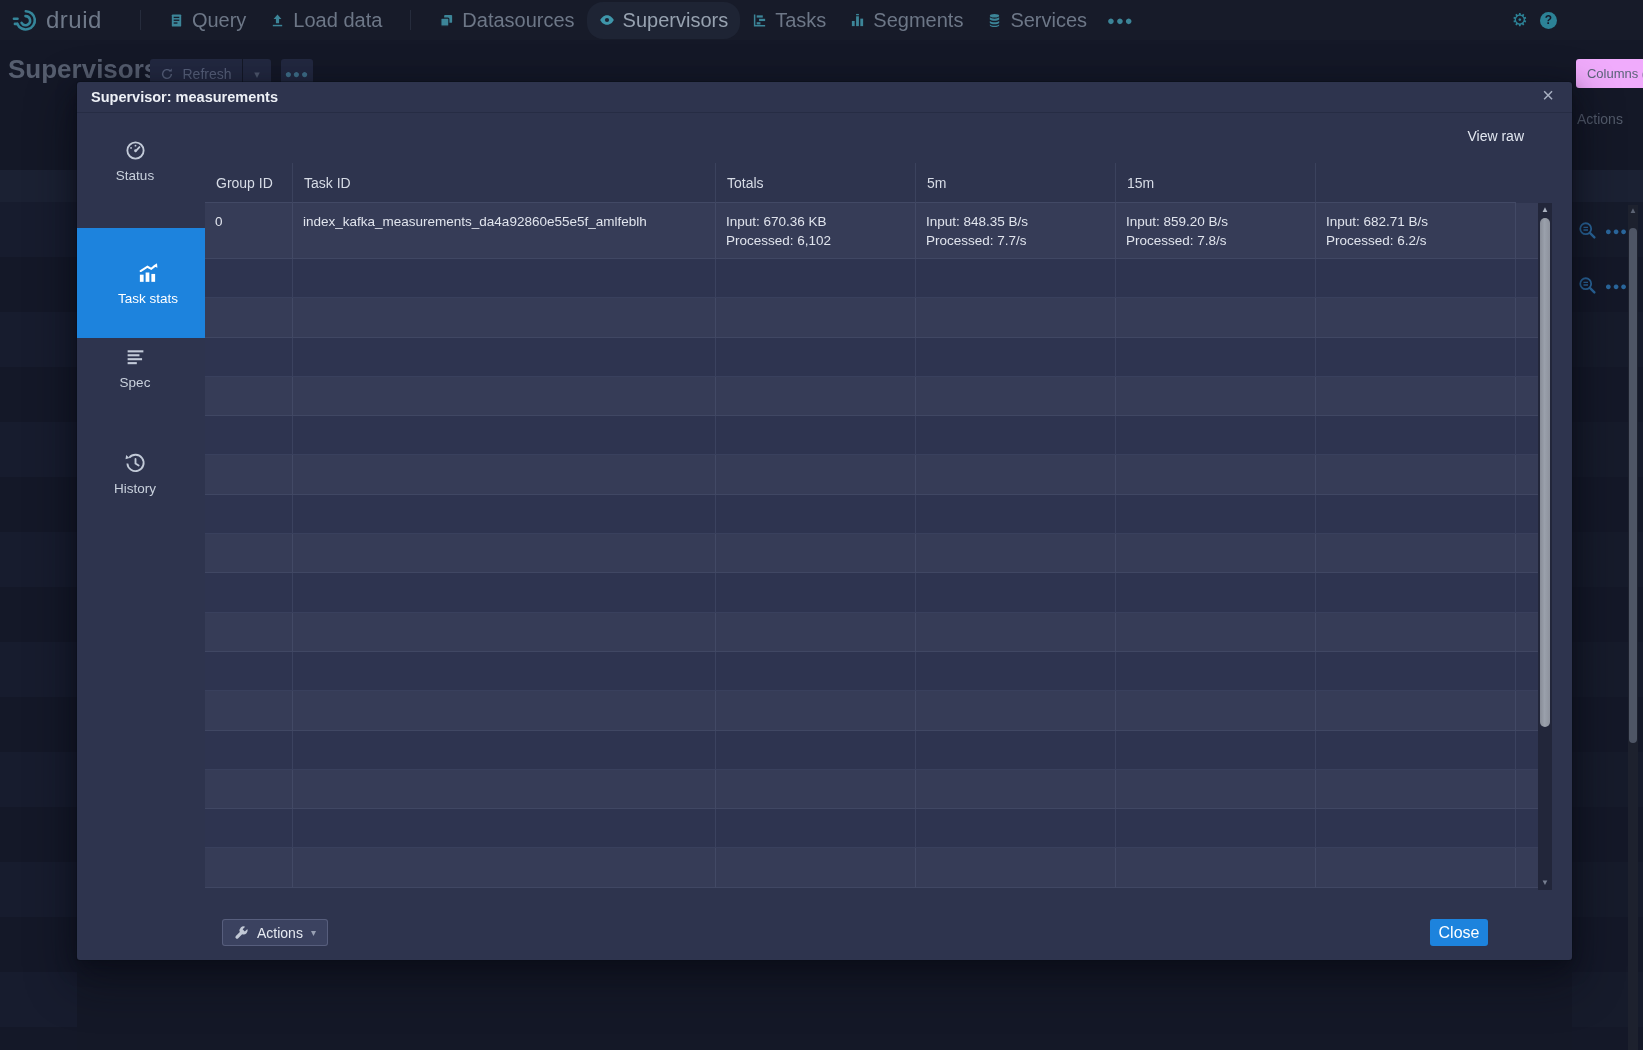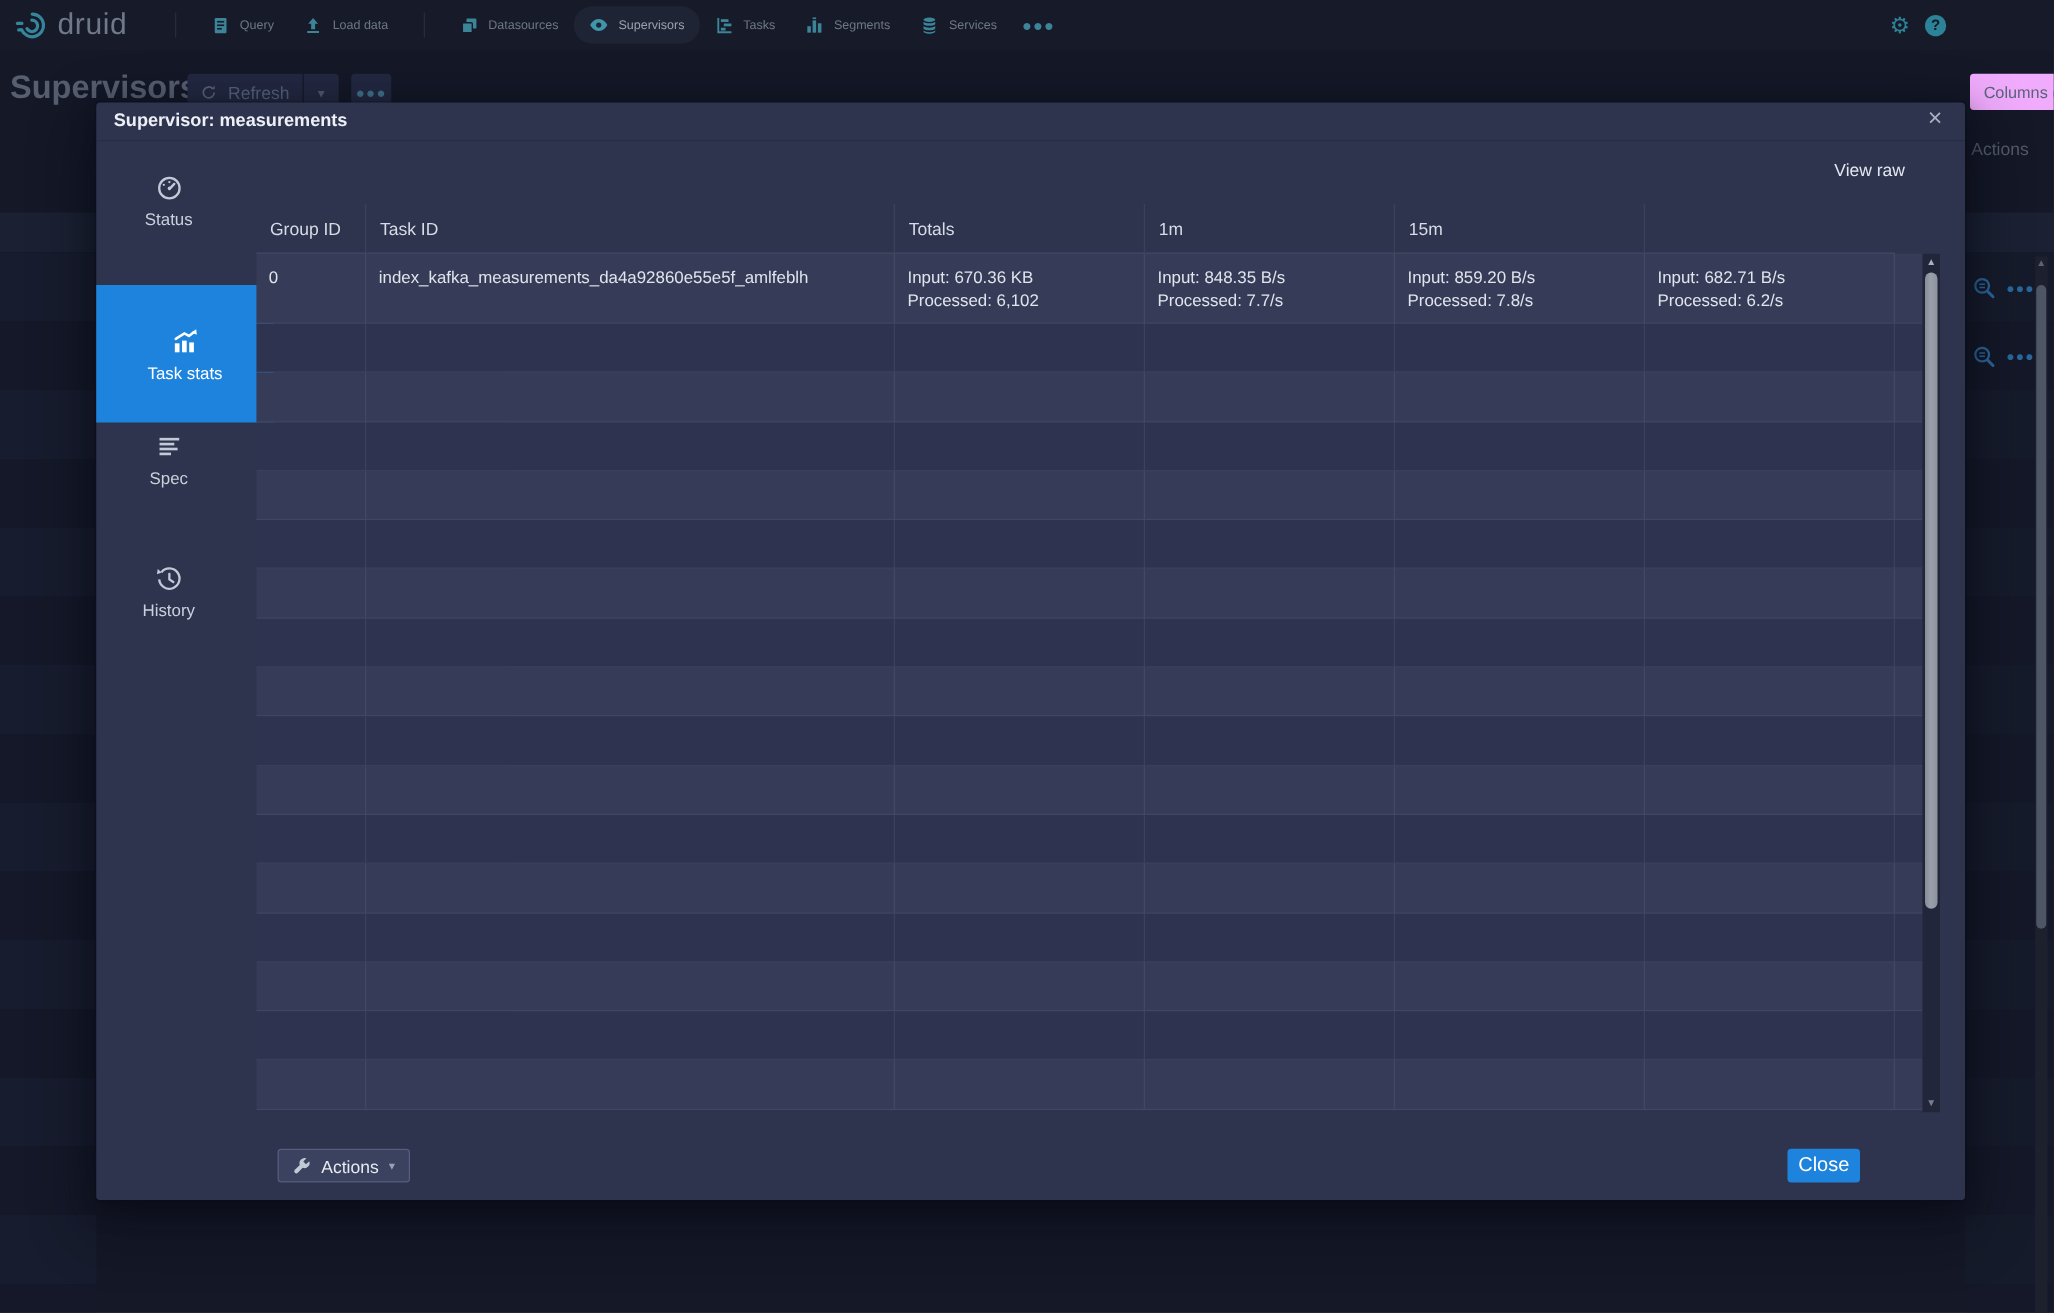--- a/index.html
+++ b/index.html
@@ -8,21 +8,21 @@
     font-family:"Liberation Sans", sans-serif;
     background:#141827; color:#e0e4ed; position:relative;
   }
   svg { display:block; }
 
   
   .navbar{position:absolute;left:0;top:0;width:1643px;height:40px;background:#171b29;display:flex;align-items:center;padding:0 12px;}
   .logo{display:flex;align-items:center;gap:8px;margin-right:22px;}
   .logo-word{font-size:24px;color:#6f7989;letter-spacing:.5px;}
   .nav-div{width:1px;height:20px;background:#262c3c;margin:0 16px;}
-  .nav-item{display:flex;align-items:center;gap:8px;color:#6d7787;font-size:10px;padding:7px 12px;border-radius:16px;cursor:pointer;}
+  .nav-item{display:flex;align-items:center;gap:8px;color:#6d7787;font-size:20px;padding:7px 12px;border-radius:16px;cursor:pointer;}
   .nav-item .nicon{color:#3c8598;}
   .nav-item.active{background:#1e2434;color:#97a2b0;}
   .nav-item.active .nicon{color:#3f96aa;}
   .nav-more{color:#3c8598;font-size:13px;letter-spacing:1px;padding:6px 8px;cursor:pointer;}
   .gear{right:115px;position:absolute;color:#2c8296;font-size:18px;line-height:18px;cursor:pointer;}
   .help{right:86px;position:absolute;width:17px;height:17px;border-radius:50%;background:#2c8296;color:#141827;font-size:12px;font-weight:bold;text-align:center;line-height:17px;cursor:pointer;}
 
   
   .pg-title{position:absolute;left:8px;top:54px;font-size:26px;font-weight:700;color:#565e6f;}
   .btn-dim{position:absolute;height:30px;background:#222840;border-radius:3px;color:#57607a;font-size:14px;display:flex;align-items:center;justify-content:center;gap:8px;cursor:pointer;}
@@ -288,21 +288,21 @@
     <span>History</span>
   </div>
 
   <div class="view-raw">View raw</div>
 
   <div class="tbl">
     <div class="tgrid">
       <div class="hcell">Group ID</div>
       <div class="hcell">Task ID</div>
       <div class="hcell">Totals</div>
-      <div class="hcell">1m</div>
+      <div class="hcell">5m</div>
       <div class="hcell">15m</div>
       <div class="hcell"></div>
     </div>
     <div class="rows">
       <div class="trow data">
         <div class="cell">0</div>
         <div class="cell">index_kafka_measurements_da4a92860e55e5f_amlfeblh</div>
         <div class="cell">
           <div>Input: 670.36 KB</div>
           <div>Processed: 6,102</div>

